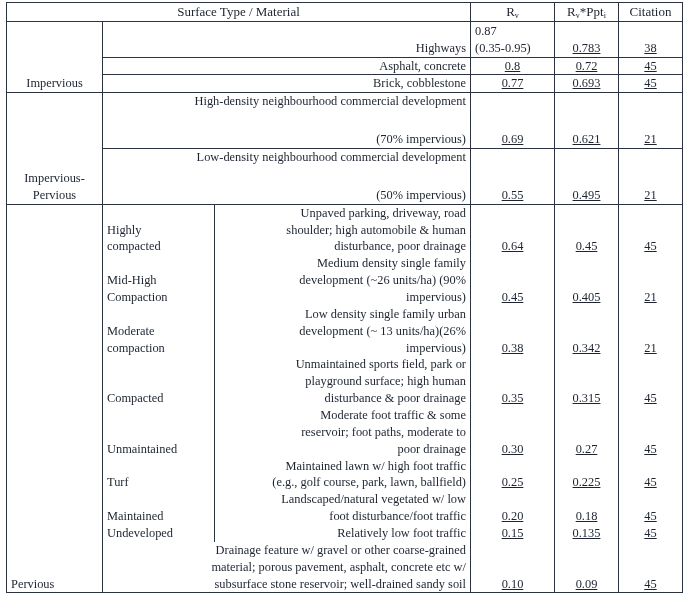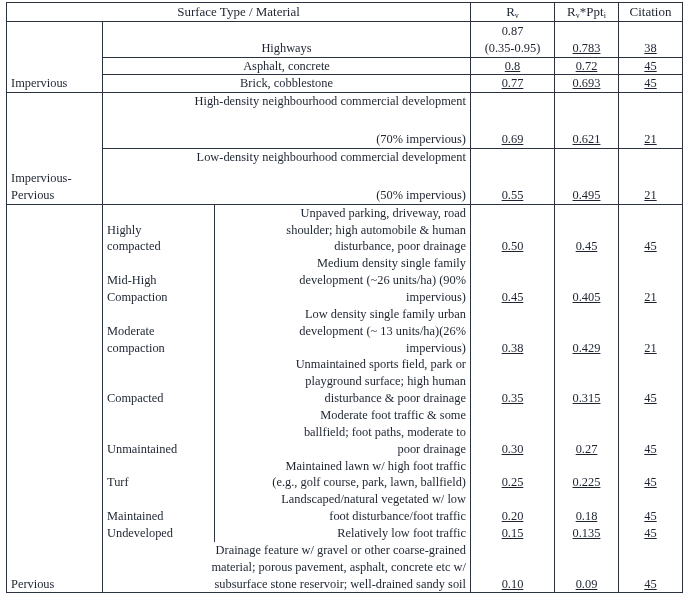--- a/index.html
+++ b/index.html
@@ -71,49 +71,49 @@
     font-size: 0.62em;
     vertical-align: baseline;
     position: relative;
     top: 0.28em;
   }
 
   
   .cat {
     vertical-align: top;
     padding-top: 3px;
-    text-align: left;
+    text-align: center;
   }
   .cat-mid {
     vertical-align: middle;
     text-align: left;
   }
   .sub-lbl {
     vertical-align: bottom;
     text-align: left;
     padding-bottom: 1px;
   }
   .desc {
-    text-align: center;
+    text-align: right;
     vertical-align: bottom;
     padding-bottom: 1px;
   }
   .desc-top {
     text-align: right;
     vertical-align: top;
     padding-top: 2px;
   }
   .num {
     text-align: center;
     vertical-align: bottom;
     padding-bottom: 1px;
     text-decoration: underline;
   }
   .num-block {
-    text-align: center;
+    text-align: left;
     vertical-align: bottom;
     padding-bottom: 1px;
     line-height: 1.36;
     font-family: Liberation Serif, serif;
   }
 
   .indent {
     display: block;
     padding-left: 22px;
     margin-top: 21px;
@@ -205,21 +205,21 @@
         <td class="cat-mid" rowspan="9">Pervious</td>
         <td class="sub-lbl nb-bottom">
           <span class="stacked-line">Highly</span>
           <span class="stacked-line">compacted</span>
         </td>
         <td class="desc-top nb-bottom">
           <span class="stacked-line">Unpaved parking, driveway, road</span>
           <span class="stacked-line">shoulder; high automobile &amp; human</span>
           <span class="stacked-line">disturbance, poor drainage</span>
         </td>
-        <td class="num nb-bottom">0.50</td>
+        <td class="num nb-bottom">0.64</td>
         <td class="num nb-bottom">0.45</td>
         <td class="num nb-bottom">45</td>
       </tr>
 
       <tr>
         <td class="sub-lbl nb-tb">
           <span class="stacked-line" style="visibility:hidden">.</span>
           <span class="stacked-line">Mid-High</span>
           <span class="stacked-line">Compaction</span>
         </td>
@@ -238,21 +238,21 @@
           <span class="stacked-line" style="visibility:hidden">.</span>
           <span class="stacked-line">Moderate</span>
           <span class="stacked-line">compaction</span>
         </td>
         <td class="desc-top nb-tb">
           <span class="stacked-line">Low density single family urban</span>
           <span class="stacked-line">development (~ 13 units/ha)(26%</span>
           <span class="stacked-line">impervious)</span>
         </td>
         <td class="num nb-tb">0.38</td>
-        <td class="num nb-tb">0.429</td>
+        <td class="num nb-tb">0.342</td>
         <td class="num nb-tb">21</td>
       </tr>
 
       <tr>
         <td class="sub-lbl nb-tb">
           <span class="stacked-line">Compacted</span>
         </td>
         <td class="desc-top nb-tb">
           <span class="stacked-line">Unmaintained sports field, park or</span>
           <span class="stacked-line">playground surface; high human</span>
@@ -262,21 +262,21 @@
         <td class="num nb-tb">0.315</td>
         <td class="num nb-tb">45</td>
       </tr>
 
       <tr>
         <td class="sub-lbl nb-tb">
           <span class="stacked-line">Unmaintained</span>
         </td>
         <td class="desc-top nb-tb">
           <span class="stacked-line">Moderate foot traffic &amp; some</span>
-          <span class="stacked-line">ballfield; foot paths, moderate to</span>
+          <span class="stacked-line">reservoir; foot paths, moderate to</span>
           <span class="stacked-line">poor drainage</span>
         </td>
         <td class="num nb-tb">0.30</td>
         <td class="num nb-tb">0.27</td>
         <td class="num nb-tb">45</td>
       </tr>
 
       <tr>
         <td class="sub-lbl nb-tb">
           <span class="stacked-line">Turf</span>

